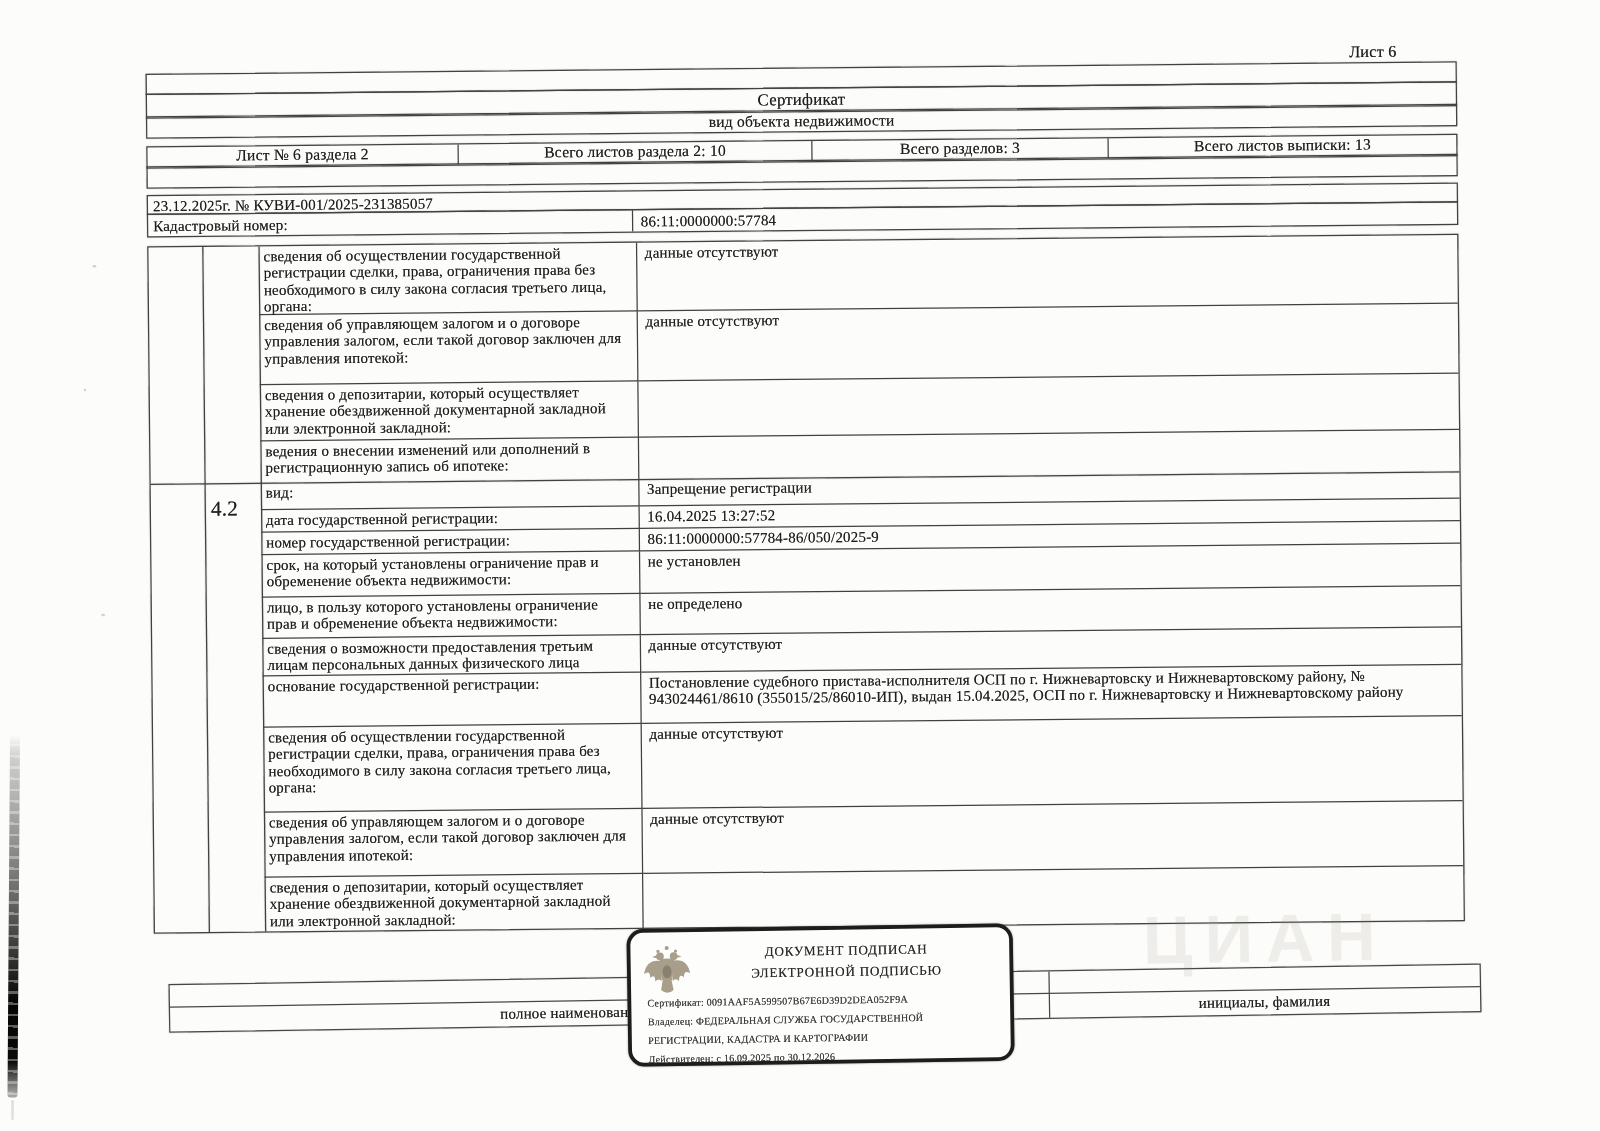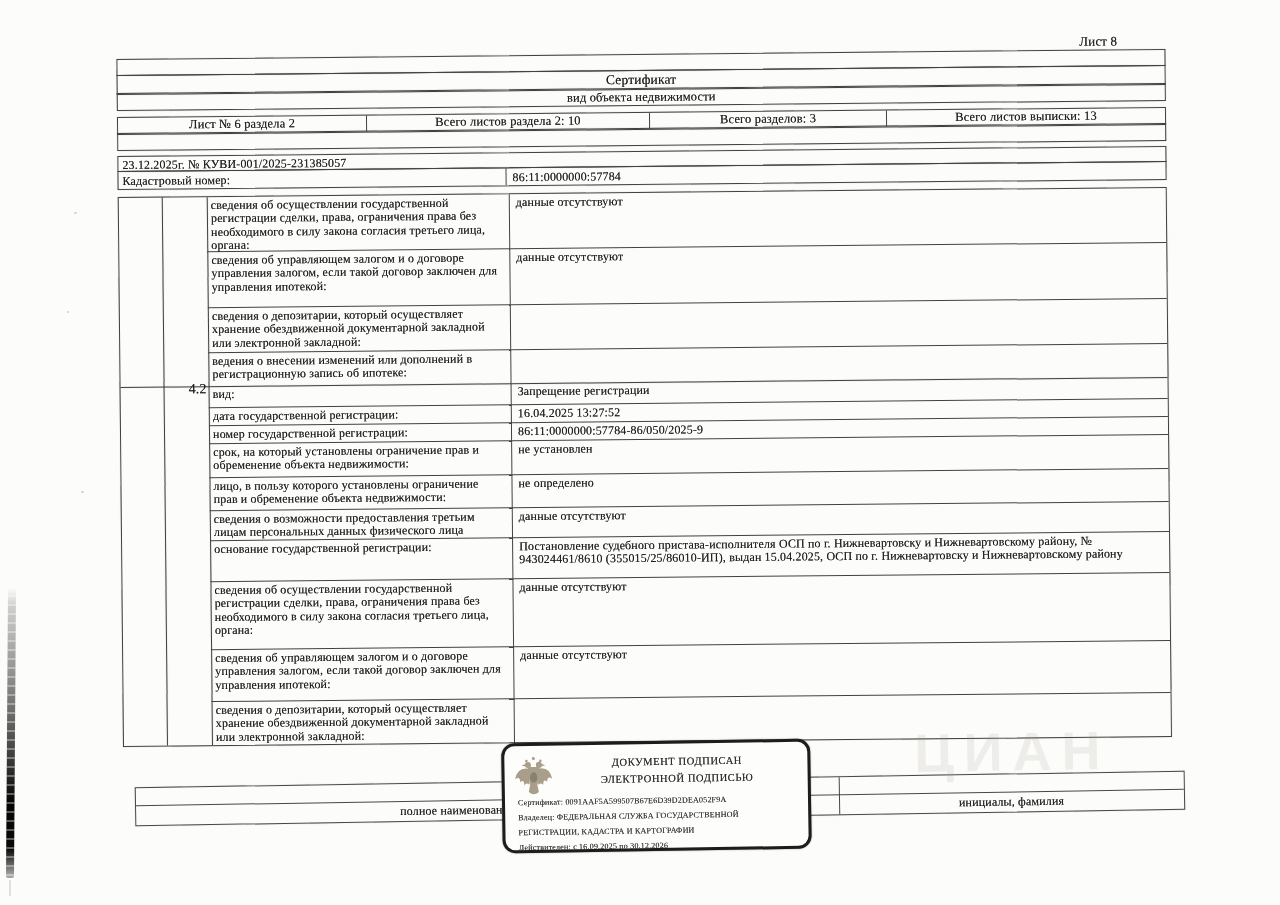--- a/index.html
+++ b/index.html
@@ -16,21 +16,21 @@
   
   #mtable{position:absolute;left:120px;top:192px;width:1049px;height:550px;border:1.5px solid #414141;box-shadow:0 0 1px rgba(20,20,20,.35);box-sizing:border-box;}
   .vl{position:absolute;top:0;bottom:0;width:0;border-left:1.5px solid #414141;box-shadow:0 0 1px rgba(20,20,20,.3);}
   #rows{position:absolute;top:0;bottom:0;left:88px;right:0;display:flex;flex-direction:column;}
   .trow{display:flex;align-items:stretch;box-sizing:border-box;}
   .lab,.val{box-sizing:border-box;font-size:12px;line-height:13.4px;border-bottom:1.5px solid #414141;}
   .lab{width:303px;border-right:1.5px solid #414141;padding:2px 6px 2px 4px;}
   .val{flex:1;padding:2px 8px 2px 6px;}
   .nb>.lab,.nb>.val{border-bottom:none;}
   .hsep{position:absolute;left:0;right:0;top:189px;border-top:1.5px solid #414141;box-shadow:0 0 1px rgba(20,20,20,.3);}
-  #itemnum{position:absolute;left:48px;top:184px;width:38px;font-size:14px;text-align:right;}
+  #itemnum{position:absolute;left:48px;top:200px;width:38px;font-size:17px;}
   
   #bottom{position:absolute;inset:0;transform:rotate(-0.9deg);transform-origin:660px 800px;}
   #sigstrip{position:absolute;left:135px;top:779px;width:1050px;height:39px;border:1.5px solid #474747;box-sizing:border-box;box-shadow:0 0 1px rgba(20,20,20,.3);}
   #sigstrip .row1{height:18px;border-bottom:1.5px solid #474747;box-sizing:border-box;}
   #sigstrip .row2{display:flex;height:19px;}
   #sigstrip .row2>div{display:flex;align-items:center;justify-content:center;font-size:12px;}
   .sigdiv{position:absolute;left:703px;top:0;bottom:0;border-left:1.5px solid #474747;}
   
   #stamp{position:absolute;left:502px;top:741px;width:309px;height:110px;background:#fdfdfc;border:3.2px solid #1d1d1d;border-radius:13px;box-sizing:border-box;z-index:6;box-shadow:0 0 1.5px rgba(0,0,0,.5);}
   #stamp .big{font-size:10.5px;letter-spacing:.6px;text-align:center;color:#2b2b2b;margin-left:48px;margin-right:6px;line-height:17px;}
@@ -42,21 +42,21 @@
   #edge{position:absolute;left:7px;top:588px;width:8px;height:290px;transform:rotate(.4deg);background:linear-gradient(to bottom,rgba(0,0,0,0) 0%,rgba(50,50,50,.22) 6%,rgba(35,35,35,.4) 22%,rgba(25,25,25,.62) 42%,rgba(12,12,12,.82) 60%,#050505 74%,#0a0a0a 90%,rgba(0,0,0,.35) 99%);border-radius:2px;}
   #edge:before{content:"";position:absolute;inset:0;background:repeating-linear-gradient(to bottom,rgba(255,255,255,0) 0 7px,rgba(255,255,255,.35) 7px 9px);}
   .speck{position:absolute;background:#9c9c9c;border-radius:50%;opacity:.45;}
   #sheetlbl{position:absolute;left:1083px;top:38px;font-size:13px;}
 </style>
 </head>
 <body>
 
 <div id="doc">
 
-  <div id="sheetlbl" class="t">Лист 8</div>
+  <div id="sheetlbl" class="t">Лист 6</div>
 
   <div class="bx" style="top:54px;height:17px;"></div>
   <div class="bx ctr t" style="top:69.5px;height:20px;font-size:13.5px;">
       <span>Сертификат</span>
     </div>
   <div class="bx ctr t" style="top:88px;height:18px;font-size:12.5px;">
       <span>вид объекта недвижимости</span>
     </div>
 
   <div class="bx hdr-cells t" style="top:112px;height:17.5px;">

